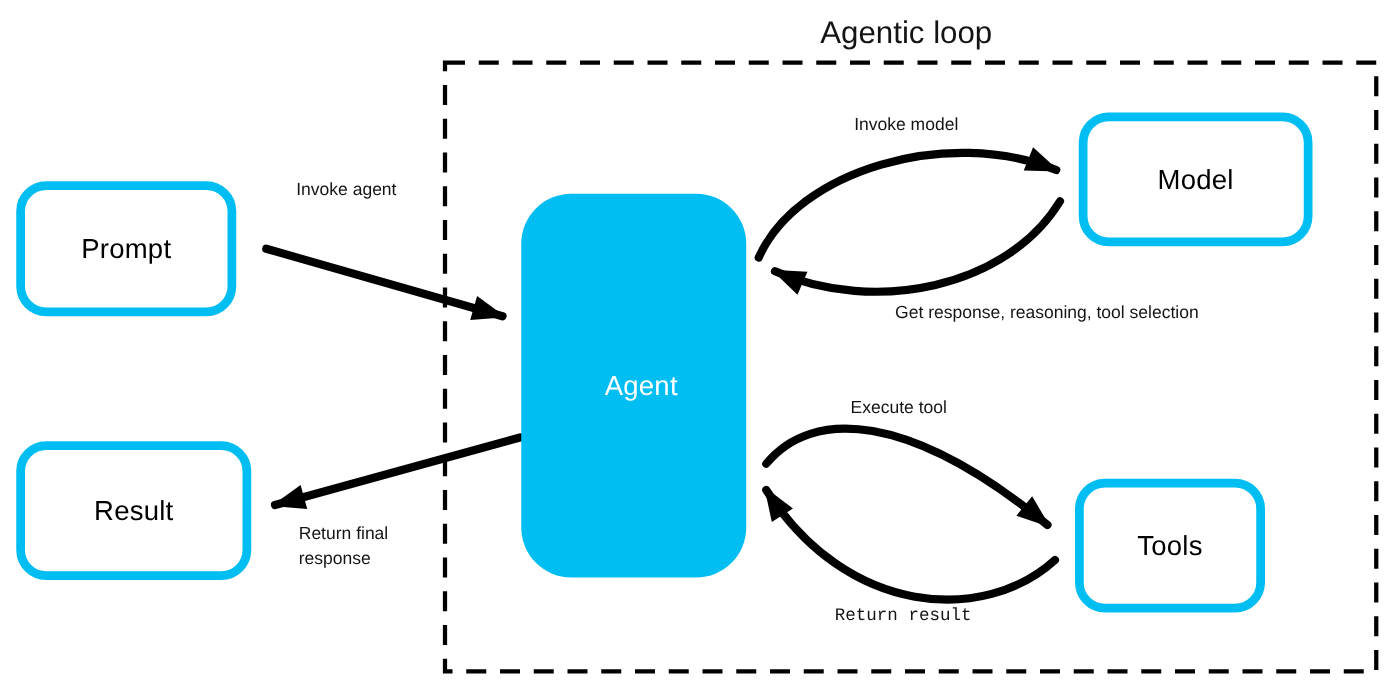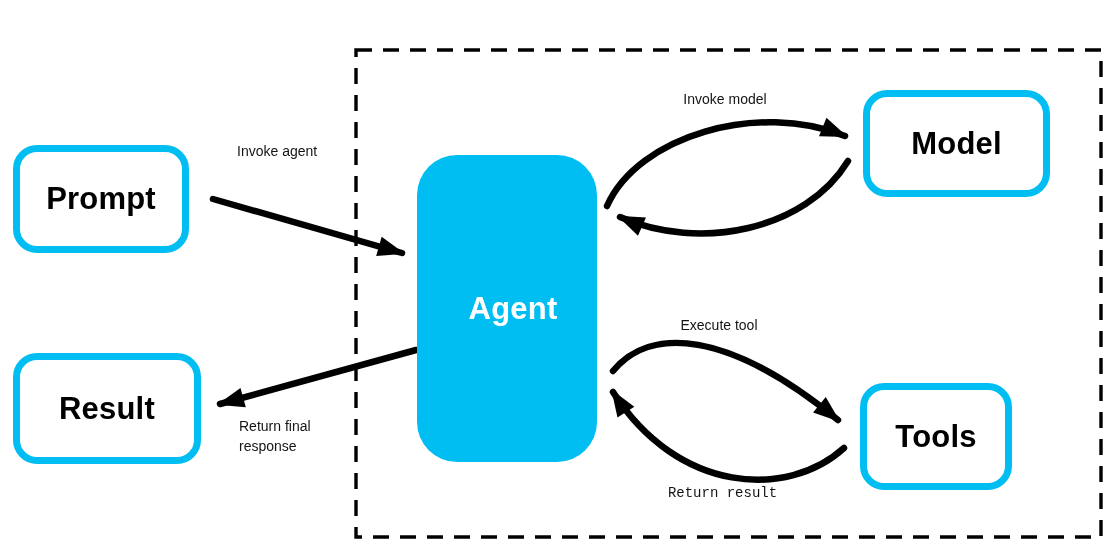--- a/index.html
+++ b/index.html
@@ -29,22 +29,22 @@
     stroke-width:3.4;
     stroke-dasharray:16 11;
   }
   .node{
     position:absolute;
     box-sizing:border-box;
     display:flex;align-items:center;justify-content:center;
     background:#ffffff;
     border:7px solid var(--accent);
     border-radius:24px;
-    font-weight:700;
-    font-size:31px;
+    font-weight:400;
+    font-size:22px;
     color:#000000;
     letter-spacing:0.2px;
   }
   .node.solid{
     background:var(--accent);
     border:none;
     border-radius:40px;
     color:#ffffff;
   }
   .lbl{
@@ -95,35 +95,37 @@
 
     <path class="arrow" d="M607,206 C638,136 758,101 845,136"></path>
 
     <path class="arrow" d="M848,161 C806,230 700,252 620,217"></path>
 
     <path class="arrow" d="M613,371 C650,326 728,330 838,420"></path>
 
     <path class="arrow" d="M844,448 C788,499 678,494 613,392"></path>
   </svg>
 
+  <div class="title" id="lbl-title">Agentic loop</div>
 
   <div class="node" id="node-prompt">Prompt</div>
 
   <div class="node" id="node-result">Result</div>
 
   <div class="node solid" id="node-agent">Agent</div>
 
   <div class="node" id="node-model">Model</div>
 
   <div class="node" id="node-tools">Tools</div>
 
   <div class="lbl" id="lbl-invoke-agent">Invoke agent</div>
 
   <div class="lbl center" id="lbl-invoke-model">Invoke model</div>
 
+  <div class="lbl center" id="lbl-get-response">Get response, reasoning, tool selection</div>
 
   <div class="lbl center" id="lbl-execute-tool">Execute tool</div>
 
   <div class="lbl center" id="lbl-return-result">Return result</div>
 
   <div class="lbl" id="lbl-return-final">Return final response</div>
 
 </div>
 
 </body></html>

